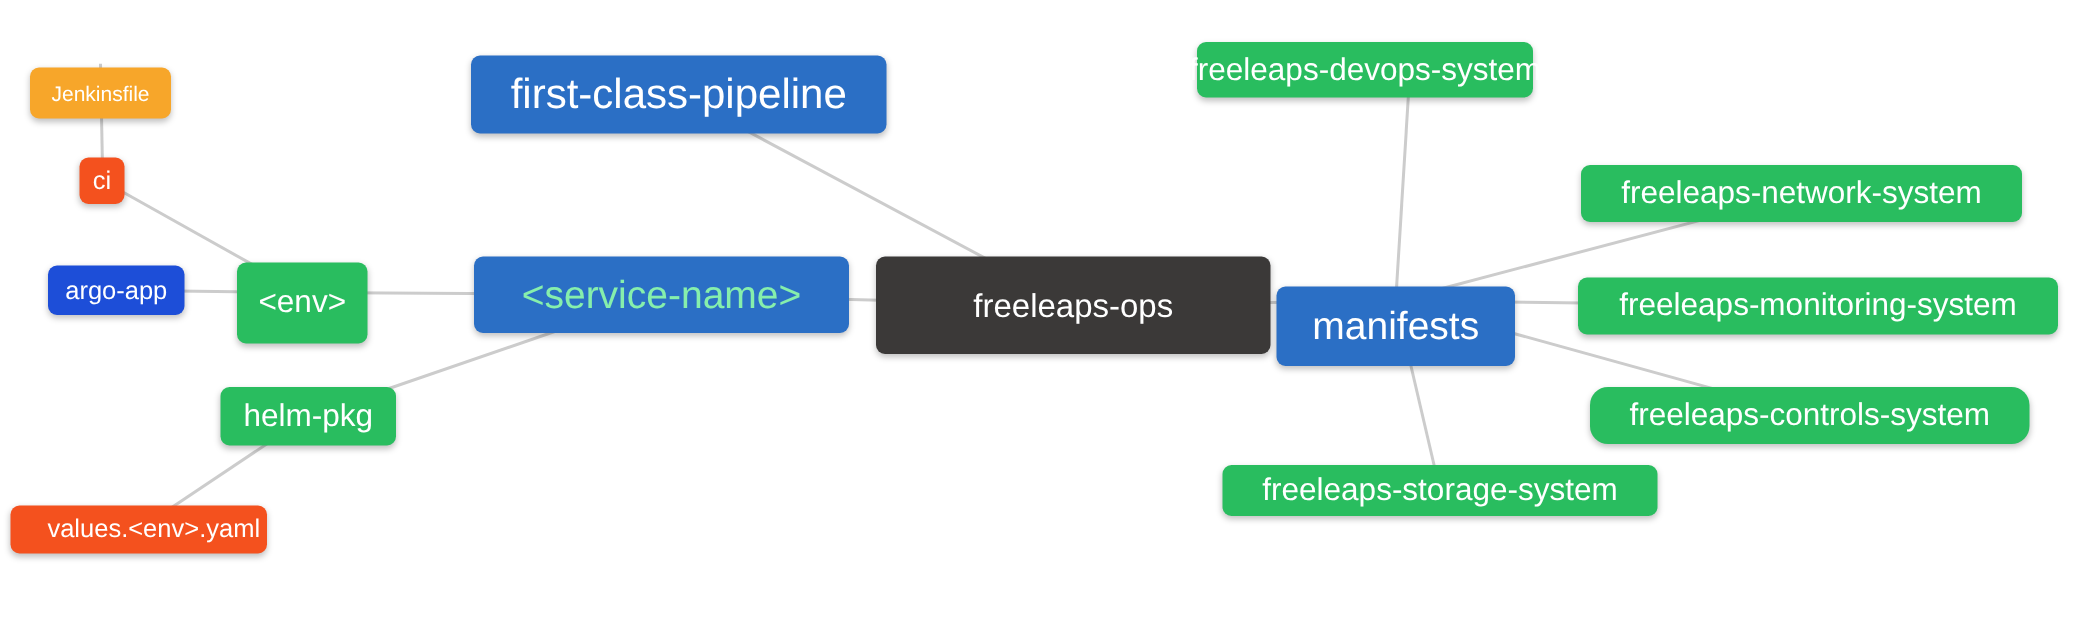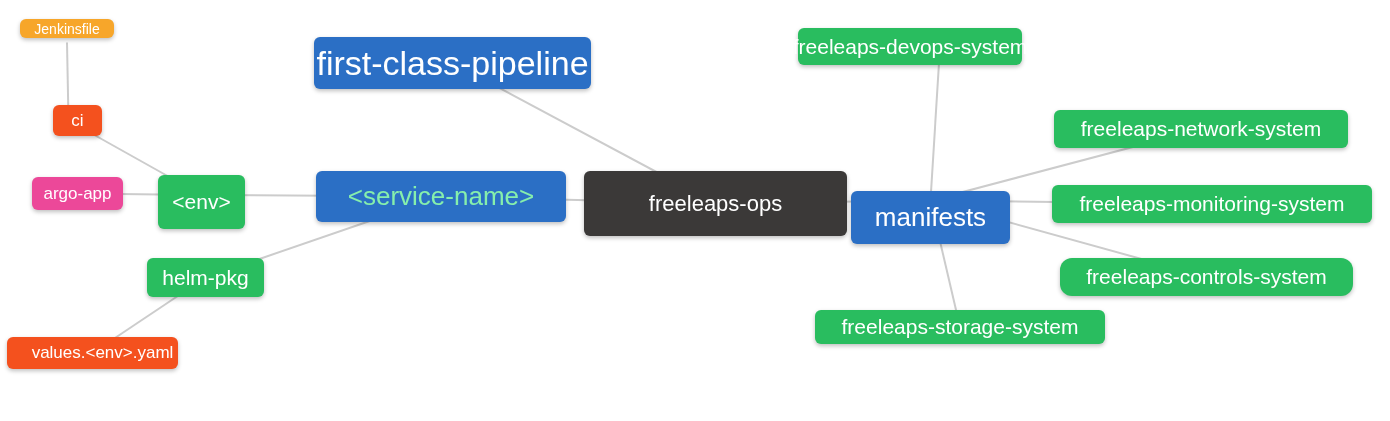--- a/index.html
+++ b/index.html
@@ -51,28 +51,28 @@
       <line x1="441" y1="196.5" x2="715.5" y2="203.5" stroke="#cccccc" stroke-width="2"></line>
       <line x1="715.5" y1="203.5" x2="930.5" y2="200.5" stroke="#cccccc" stroke-width="2"></line>
       <line x1="930.5" y1="200.5" x2="940" y2="46.5" stroke="#cccccc" stroke-width="2"></line>
       <line x1="930.5" y1="200.5" x2="1201" y2="129" stroke="#cccccc" stroke-width="2"></line>
       <line x1="930.5" y1="200.5" x2="1212" y2="204" stroke="#cccccc" stroke-width="2"></line>
       <line x1="930.5" y1="200.5" x2="1206.5" y2="277" stroke="#cccccc" stroke-width="2"></line>
       <line x1="930.5" y1="200.5" x2="960" y2="327" stroke="#cccccc" stroke-width="2"></line>
     </svg>
   <div id="nodes">
       <div class="mm-node" style="left: 584px; top: 171px; width: 263px; height: 65px; background: rgb(59, 57, 56); font-size: 22px; color: rgb(255, 255, 255);">freeleaps-ops</div>
-      <div class="mm-node" style="left: 314px; top: 37px; width: 277px; height: 52px; background: rgb(43, 111, 197); font-size: 34px; color: rgb(255, 255, 255);">first-class-pipeline</div>
+      <div class="mm-node" style="left: 314px; top: 37px; width: 277px; height: 52px; background: rgb(43, 111, 197); font-size: 28px; color: rgb(255, 255, 255);">first-class-pipeline</div>
       <div class="mm-node" style="left: 316px; top: 171px; width: 250px; height: 51px; background: rgb(43, 111, 197); font-size: 26px; color: #86efac;">&lt;service-name&gt;</div>
       <div class="mm-node" style="left: 851px; top: 191px; width: 159px; height: 53px; background: rgb(43, 111, 197); font-size: 26px; color: rgb(255, 255, 255);">manifests</div>
       <div class="mm-node" style="left: 158px; top: 175px; width: 87px; height: 54px; background: rgb(41, 189, 95); font-size: 21px; color: rgb(255, 255, 255);">&lt;env&gt;</div>
       <div class="mm-node" style="left: 147px; top: 258px; width: 117px; height: 39px; background: rgb(41, 189, 95); font-size: 21px; color: rgb(255, 255, 255);">helm-pkg</div>
       <div class="mm-node" style="left: 798px; top: 28px; width: 224px; height: 37px; background: rgb(41, 189, 95); font-size: 21px; color: rgb(255, 255, 255);">freeleaps-devops-system</div>
       <div class="mm-node" style="left: 1054px; top: 110px; width: 294px; height: 38px; background: rgb(41, 189, 95); font-size: 21px; color: rgb(255, 255, 255);">freeleaps-network-system</div>
       <div class="mm-node" style="left: 1052px; top: 185px; width: 320px; height: 38px; background: rgb(41, 189, 95); font-size: 21px; color: rgb(255, 255, 255);">freeleaps-monitoring-system</div>
       <div class="mm-node" style="left: 1060px; top: 258px; width: 293px; height: 38px; background: rgb(41, 189, 95); font-size: 21px; color: rgb(255, 255, 255); border-radius: 12px;">freeleaps-controls-system</div>
       <div class="mm-node" style="left: 815px; top: 310px; width: 290px; height: 34px; background: rgb(41, 189, 95); font-size: 21px; color: rgb(255, 255, 255);">freeleaps-storage-system</div>
-      <div class="mm-node" style="left: 53px; top: 105px; width: 49px; height: 31px; background: rgb(244, 81, 30); font-size: 17px; color: rgb(255, 255, 255);">ci</div>
-      <div class="mm-node" style="left: 32px; top: 177px; width: 91px; height: 33px; background: #ec4899; font-size: 17px; color: rgb(255, 255, 255);">argo-app</div>
+      <div class="mm-node" style="left: 53px; top: 105px; width: 30px; height: 31px; background: rgb(244, 81, 30); font-size: 17px; color: rgb(255, 255, 255);">ci</div>
+      <div class="mm-node" style="left: 32px; top: 177px; width: 91px; height: 33px; background: #1d4ed8; font-size: 17px; color: rgb(255, 255, 255);">argo-app</div>
       <div class="mm-node" style="left: 7px; top: 337px; width: 171px; height: 32px; background: rgb(244, 81, 30); font-size: 17px; color: rgb(255, 255, 255); padding-left: 20px;">values.&lt;env&gt;.yaml</div>
-      <div class="mm-node" style="left: 20px; top: 19px; width: 94px; height: 19px; background: rgb(247, 166, 42); font-size: 14px; color: rgb(255, 255, 255);">Jenkinsfile</div>
+      <div class="mm-node" style="left: 20px; top: 45px; width: 94px; height: 34px; background: rgb(247, 166, 42); font-size: 14px; color: rgb(255, 255, 255);">Jenkinsfile</div>
     </div>
 </div>
 
 </body></html>

